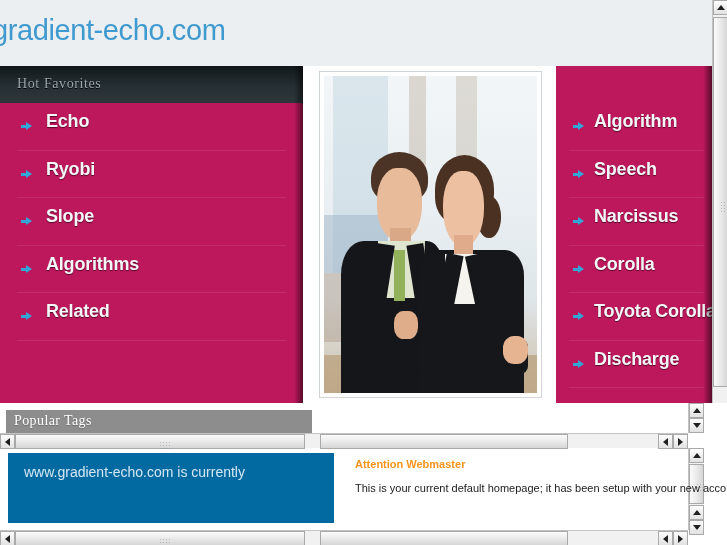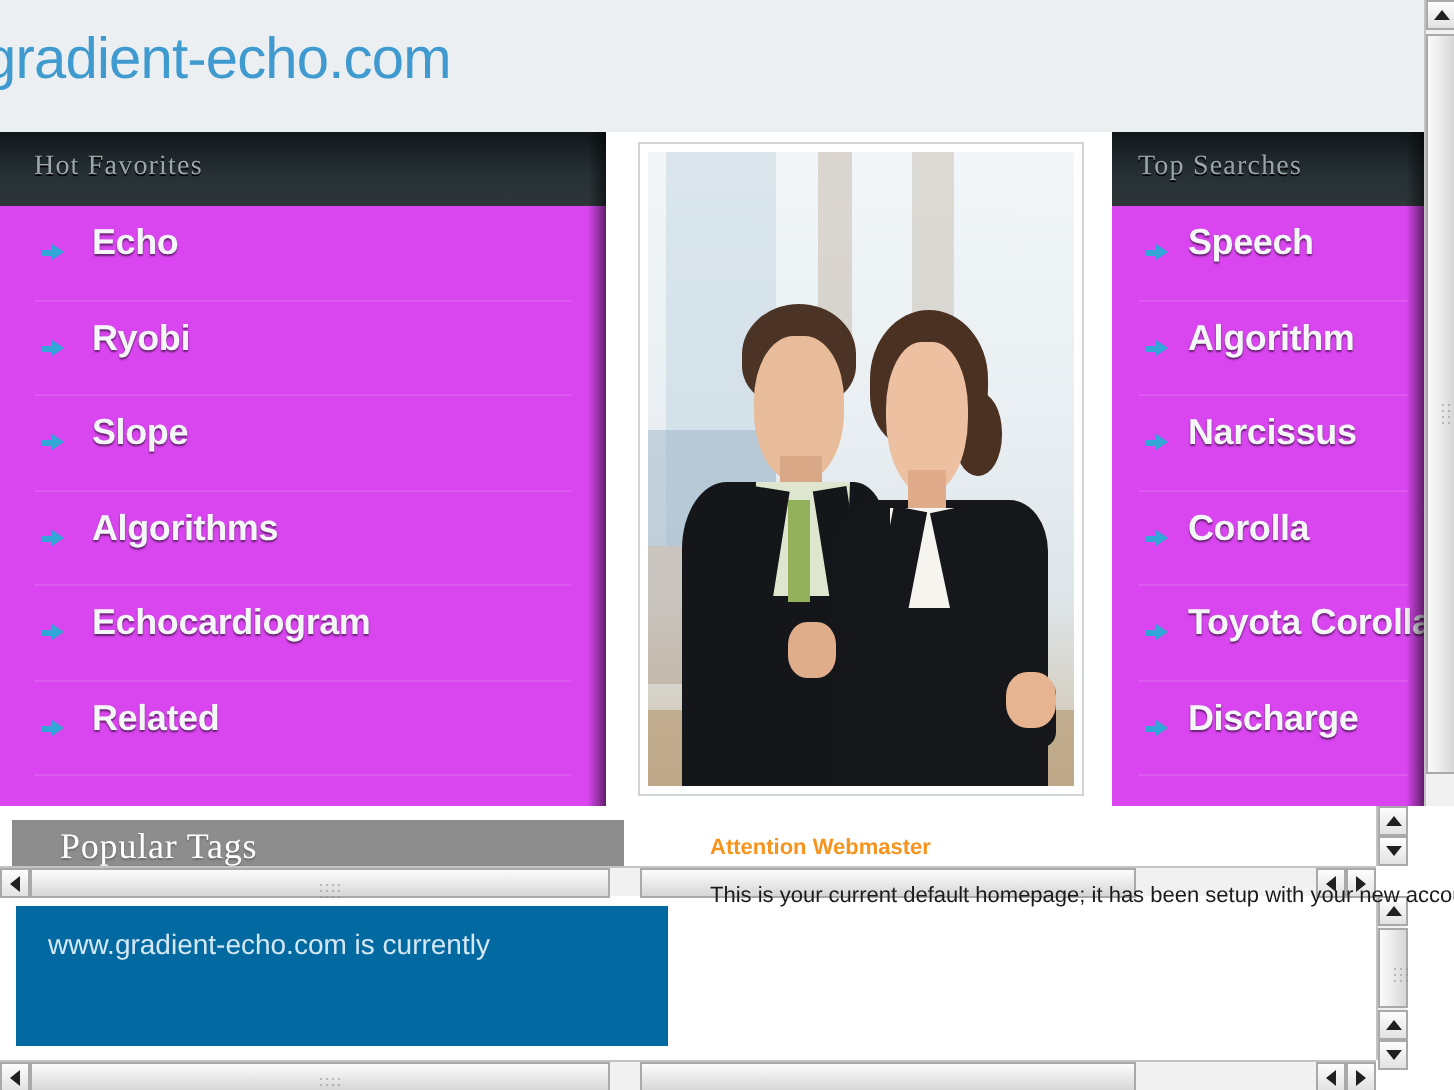--- a/index.html
+++ b/index.html
@@ -42,21 +42,21 @@
     width: 712px;
     height: 337px;
     background: #ffffff;
   }
 
   
   .dark-panel {
     position: absolute;
     top: 0;
     height: 337px;
-    background: #d946ef;
+    background: #be185d;
     overflow: hidden;
   }
   .dark-panel::after {
     
     content: "";
     position: absolute;
     right: 0; top: 0; bottom: 0;
     width: 9px;
     background: linear-gradient(to right, rgba(0,0,0,0) 0%, rgba(0,0,0,0.55) 100%);
     pointer-events: none;
@@ -273,24 +273,24 @@
 
   .gray-header {
     position: absolute;
     left: 0; top: 7px;
     height: 23px;
     background: #8d8d8d;
     box-sizing: border-box;
   }
   .gray-header .glabel {
     position: absolute;
-    left: 24px;
+    left: 8px;
     top: 3px;
     font-family: "Liberation Serif", serif;
-    font-size: 18px;
+    font-size: 14px;
     color: #ffffff;
     letter-spacing: 0.4px;
     text-shadow: 0 1px 1px rgba(0,0,0,0.25);
   }
 
   #uc-banner {
     position: absolute;
     left: 8px;
     top: 453px;
     width: 326px;
@@ -310,21 +310,21 @@
     font-size: 20px;
     font-weight: bold;
     color: #ffffff;
     letter-spacing: -0.2px;
     white-space: nowrap;
   }
 
   #wm-box {
     position: absolute;
     left: 355px;
-    top: 418px;
+    top: 458px;
     width: 320px;
     height: 76px;
   }
   #wm-title {
     font-size: 11px;
     font-weight: bold;
     color: #f7941e;
     margin-bottom: 10px;
   }
   .wm-line {
@@ -368,27 +368,20 @@
               <span class="head"></span>
             </span>
           <span class="link-text">Slope</span>
         </li>
         <li class="link-row">
           <span class="bullet-arrow">
               <span class="shaft"></span>
               <span class="head"></span>
             </span>
           <span class="link-text">Algorithms</span>
-        </li>
-        <li class="link-row">
-          <span class="bullet-arrow">
-              <span class="shaft"></span>
-              <span class="head"></span>
-            </span>
-          <span class="link-text">Echocardiogram</span>
         </li>
         <li class="link-row">
           <span class="bullet-arrow">
               <span class="shaft"></span>
               <span class="head"></span>
             </span>
           <span class="link-text">Related</span>
         </li>
       </ul>
     </div>
@@ -420,37 +413,34 @@
         <span class="wom-neck"></span>
         <span class="wom-top"></span>
         <span class="wom-lapelL"></span>
         <span class="wom-lapelR"></span>
         <span class="wom-armR"></span>
         <span class="wom-handR"></span>
       </div>
     </div>
 
     <div class="dark-panel" id="panel-right">
-      <div class="panel-header">
-        <div class="panel-header-label">Top Searches</div>
-      </div>
       <ul class="link-list">
         <li class="link-row">
           <span class="bullet-arrow">
               <span class="shaft"></span>
               <span class="head"></span>
             </span>
+          <span class="link-text">Algorithm</span>
+        </li>
+        <li class="link-row">
+          <span class="bullet-arrow">
+              <span class="shaft"></span>
+              <span class="head"></span>
+            </span>
           <span class="link-text">Speech</span>
-        </li>
-        <li class="link-row">
-          <span class="bullet-arrow">
-              <span class="shaft"></span>
-              <span class="head"></span>
-            </span>
-          <span class="link-text">Algorithm</span>
         </li>
         <li class="link-row">
           <span class="bullet-arrow">
               <span class="shaft"></span>
               <span class="head"></span>
             </span>
           <span class="link-text">Narcissus</span>
         </li>
         <li class="link-row">
           <span class="bullet-arrow">

